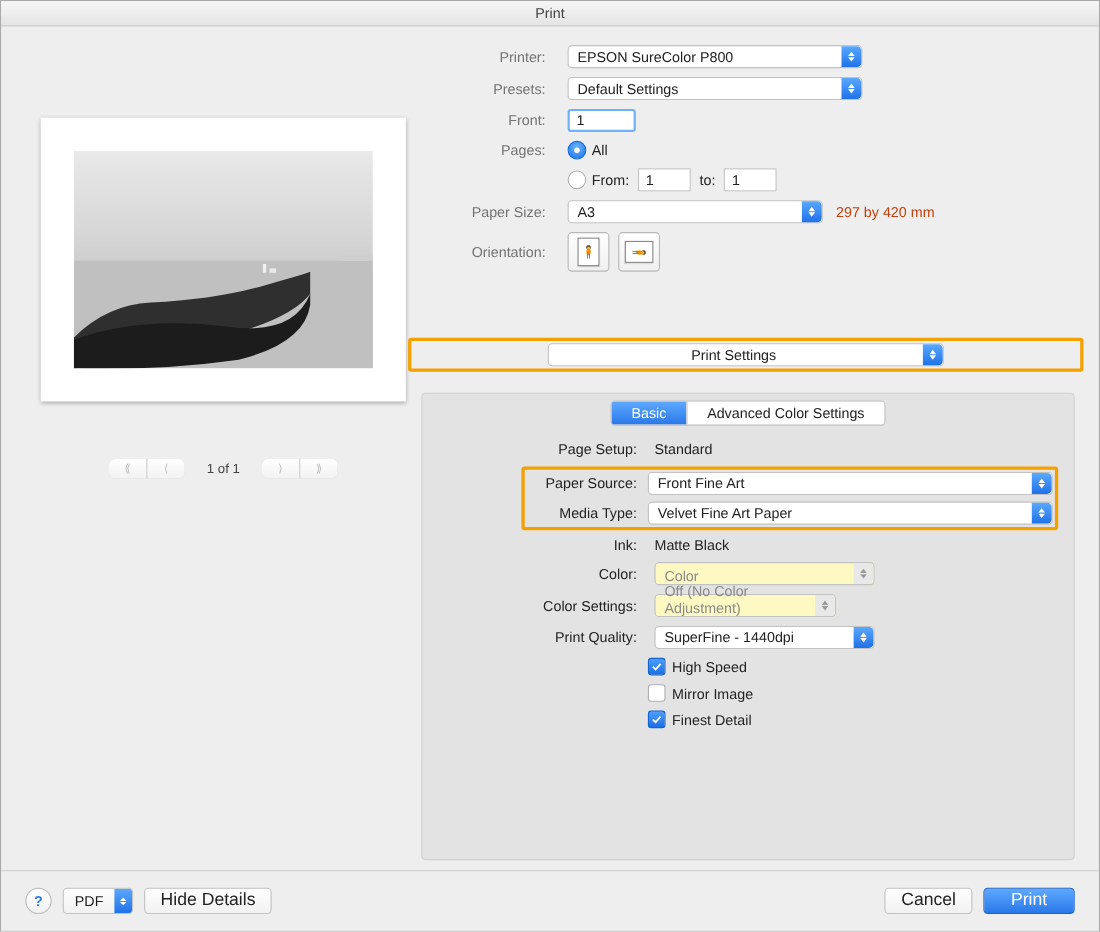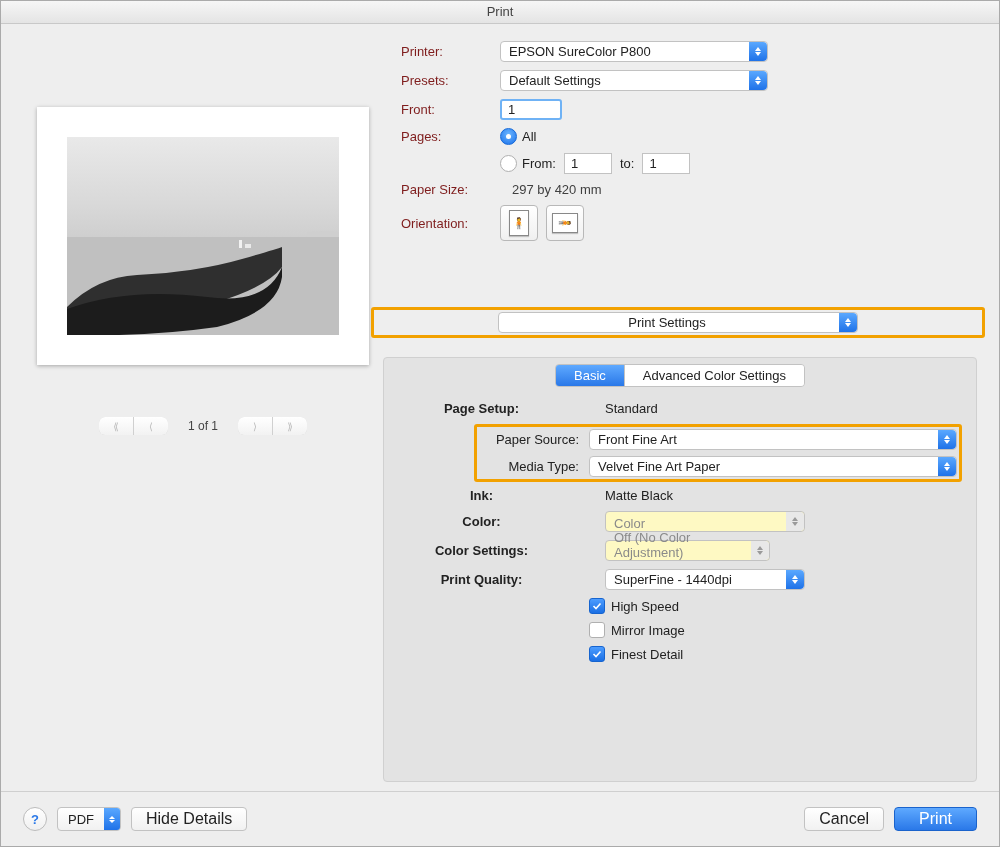--- a/index.html
+++ b/index.html
@@ -1,21 +1,21 @@
 <!DOCTYPE html>
 <html><head>
 <meta charset="utf-8">
 <style>
   html,body{margin:0;padding:0;font-family:-apple-system,"Helvetica Neue",Arial,sans-serif;font-size:13px;color:#222;background:#fff;}
   .window{width:1000px;height:847px;background:#eee;border:1px solid #aaa;box-sizing:border-box;position:relative;}
   .titlebar{height:22px;line-height:22px;text-align:center;font-size:13px;color:#444;
     background:linear-gradient(#f6f6f6,#e4e4e4);border-bottom:1px solid #c8c8c8;}
   .content{position:absolute;top:22px;left:0;right:0;bottom:54px;padding:18px 22px 10px 22px;}
   .row{display:flex;align-items:center;margin-bottom:8px;}
-  .lbl{width:95px;text-align:left;margin-right:4px;color:#7f1d1d;flex:0 0 auto;}
+  .lbl{width:95px;text-align:right;margin-right:20px;color:#737373;flex:0 0 auto;}
   .formcol{margin-left:378px;}
   
   .preview{position:absolute;left:36px;top:84px;width:332px;height:258px;background:#fff;
     box-shadow:0 1px 4px rgba(0,0,0,0.3);}
   .photo{position:absolute;left:30px;top:30px;right:30px;bottom:30px;overflow:hidden;}
   .photo svg{width:100%;height:100%;display:block;}
   .pager{position:absolute;left:36px;top:394px;width:332px;display:flex;align-items:center;justify-content:center;gap:6px;}
   .pgrp{display:inline-flex;border-radius:6px;overflow:hidden;box-shadow:0 0 0 1px #d0d0d0 inset;}
   .pbtn{width:34px;height:18px;background:linear-gradient(#fff,#f2f2f2);display:flex;align-items:center;justify-content:center;font-size:10px;color:#bbb;}
   .pbtn+.pbtn{border-left:1px solid #d0d0d0;}
@@ -51,21 +51,21 @@
   .orient .pg{width:18px;height:24px;background:#fff;border:1px solid #888;box-shadow:0 1px 1px rgba(0,0,0,.2);display:flex;align-items:center;justify-content:center;}
   .orient.ls .pg{width:24px;height:18px;}
   
   .seg{display:inline-flex;border:1px solid #c2c2c2;border-radius:4px;overflow:hidden;}
   .segbtn{padding:3px 18px;background:#fff;font-size:13px;}
   .segbtn.active{background:linear-gradient(#5ea9ff,#2a78e8);color:#fff;}
   .segbtn+.segbtn{border-left:1px solid #c2c2c2;}
   
   .panel{position:absolute;left:382px;right:22px;top:334px;bottom:10px;background:#e3e3e3;border:1px solid #d0d0d0;border-radius:4px;}
   .hl{border:3px solid #f2a100;border-radius:3px;padding:2px;}
-  .plabel{width:195px;text-align:center;margin-right:26px;font-weight:bold;}
+  .plabel{width:195px;text-align:right;margin-right:16px;}
   
   .bbar{position:absolute;left:0;right:0;bottom:0;height:54px;border-top:1px solid #cfcfcf;
     background:#eee;display:flex;align-items:center;padding:0 22px;gap:10px;}
   .btn{height:22px;padding:0 14px;border:1px solid #c2c2c2;border-radius:4px;background:linear-gradient(#fff,#f1f1f1);display:inline-flex;align-items:center;font-size:16px;}
   .btn.primary{background:linear-gradient(#5ea9ff,#2a78e8);color:#fff;border-color:#1a63cc;}
   .helpbtn{width:22px;height:22px;border-radius:50%;border:1px solid #bcbcbc;background:linear-gradient(#fff,#f0f0f0);display:flex;align-items:center;justify-content:center;color:#2a78e8;font-weight:bold;}
   .spacer{flex:1;}
   .subsel{height:22px;display:inline-flex;align-items:center;border:1px solid #c2c2c2;border-radius:4px;overflow:hidden;background:linear-gradient(#fff,#f1f1f1);}
   .subsel span.t{padding:0 10px;}
   .subsel .dcap{width:16px;align-self:stretch;background:linear-gradient(#5aa8ff,#1f72e8);display:flex;flex-direction:column;align-items:center;justify-content:center;gap:1px;}
@@ -149,21 +149,25 @@
         <div class="tin" style="width:48px;margin:0 8px">
           <span>1</span>
         </div>
         <span>to:</span>
         <div class="tin" style="width:48px;margin-left:8px">
           <span>1</span>
         </div>
       </div>
       <div class="row">
         <span class="lbl">Paper Size:</span>
-        <span style="margin-left:12px;color:#404040">297 by 420 mm</span>
+        <div class="sel" style="width:232px">
+          <span>A3</span>
+            <span class="cap"></span>
+        </div>
+        <span style="margin-left:12px;color:#c2410c">297 by 420 mm</span>
       </div>
       <div class="row" style="margin-top:4px">
         <span class="lbl">Orientation:</span>
         <div class="orient">
           <div class="pg">
               <span style="font-size:11px">🧍</span>
             </div>
         </div>
         <div class="orient ls">
           <div class="pg">

